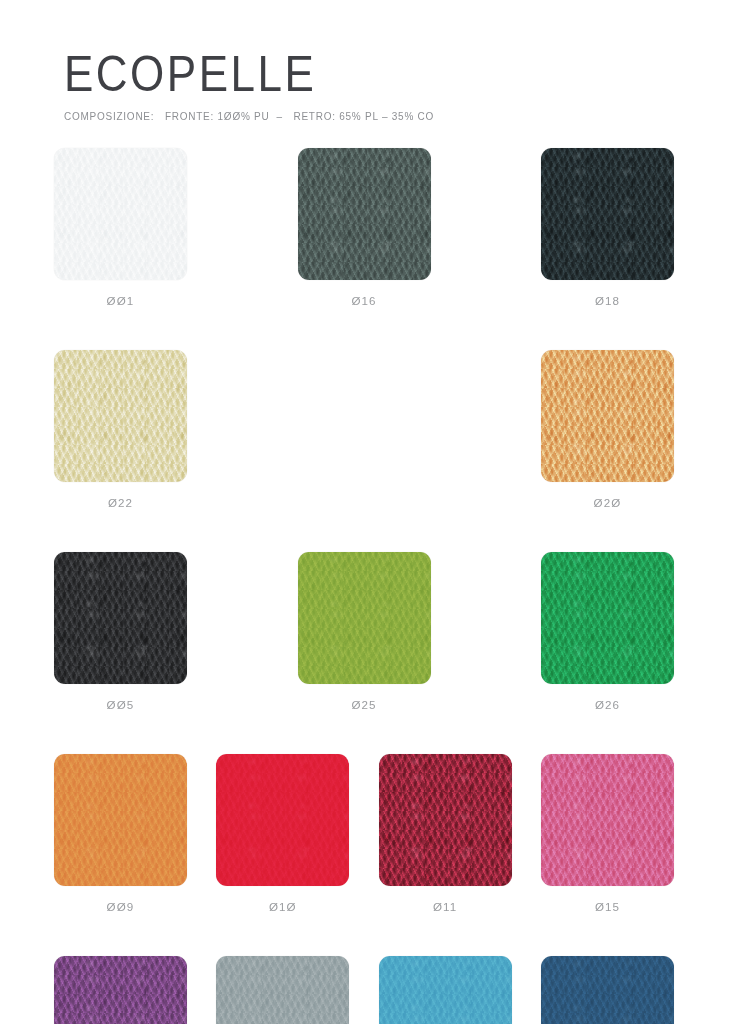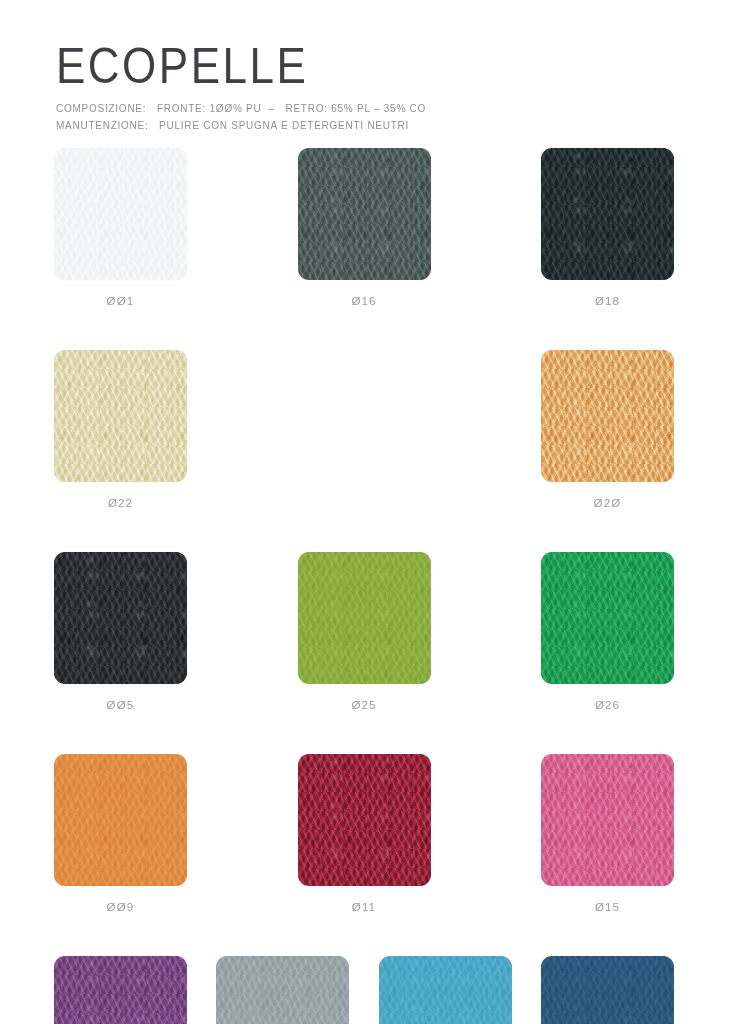--- a/index.html
+++ b/index.html
@@ -14,21 +14,21 @@
     font-family: "Liberation Sans", sans-serif;
     color: #6f6f6f;
     overflow: hidden;
     position: relative;
   }
 
   .page {
     width: 740px;
     height: 797px;
     box-sizing: border-box;
-    padding: 4px;
+    padding: 12px;
     position: relative;
   }
 
   
   .header {
     padding: 38px 0 0 52px;
   }
   .title {
     font-family: "Liberation Sans", sans-serif;
     font-size: 44px;
@@ -134,21 +134,20 @@
 </style>
 </head>
 <body>
 
 <div class="page">
 
   <div class="header">
     <div class="title">ECOPELLE</div>
     <div class="subtitle-block">
       <div class="subline">COMPOSIZIONE:   FRONTE: 1ØØ% PU  –   RETRO: 65% PL – 35% CO</div>
-      <div class="subline">MANUTENZIONE:   PULIRE CON SPUGNA E DETERGENTI NEUTRI</div>
     </div>
   </div>
 
   <div class="grid">
 
     <div class="row">
       <div class="cell">
         <div class="swatch tex-strong" style="background-color: rgb(242, 244, 245);">
           <div class="grain"></div>
           <div class="grain2"></div>
@@ -212,20 +211,27 @@
       </div>
     </div>
 
     <div class="row">
       <div class="cell">
         <div class="swatch tex-soft" style="background-color: rgb(224, 138, 68);">
           <div class="grain"></div>
           <div class="grain2"></div>
         </div>
         <div class="code">ØØ9</div>
+      </div>
+      <div class="cell">
+        <div class="swatch tex-soft" style="background-color: rgb(224, 31, 56);">
+          <div class="grain"></div>
+          <div class="grain2"></div>
+        </div>
+        <div class="code">Ø1Ø</div>
       </div>
       <div class="cell">
         <div class="swatch tex-strong" style="background-color: rgb(141, 35, 55);">
           <div class="grain"></div>
           <div class="grain2"></div>
         </div>
         <div class="code">Ø11</div>
       </div>
       <div class="cell">
         <div class="swatch tex-med" style="background-color: rgb(212, 95, 140);">

